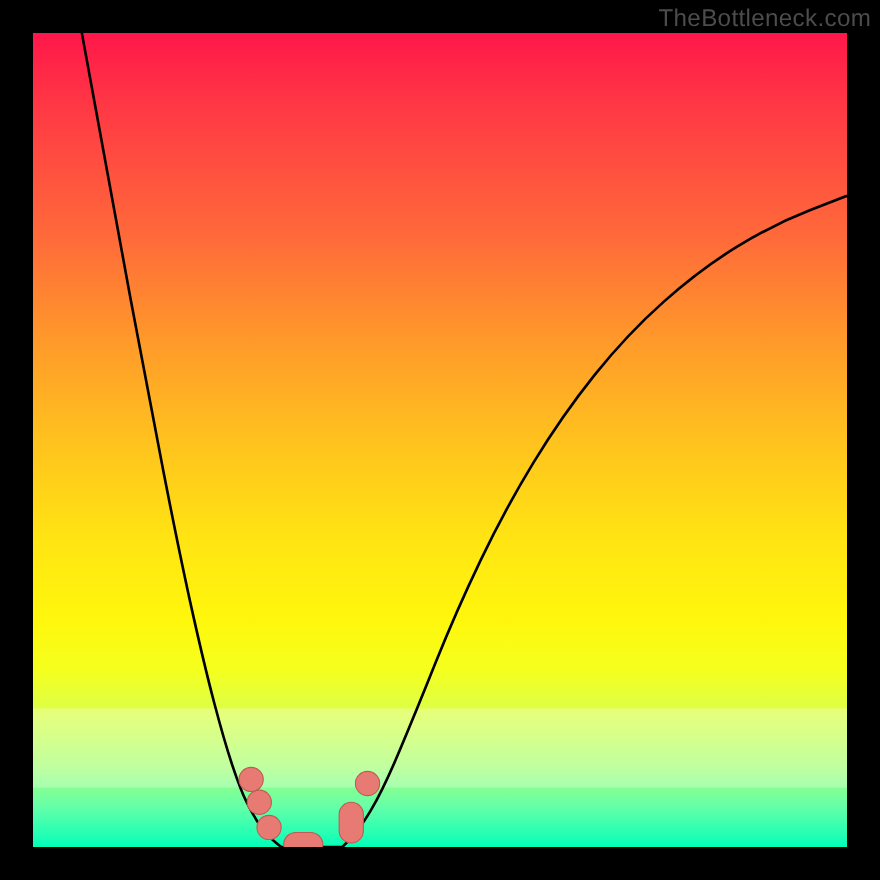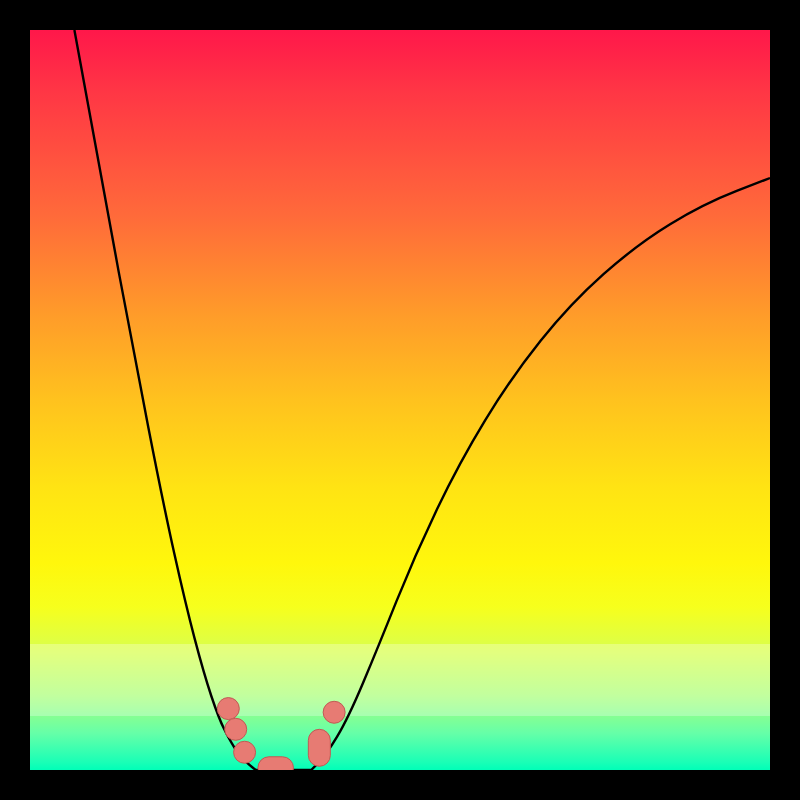--- a/index.html
+++ b/index.html
@@ -88,13 +88,14 @@
           <circle cx="198.32000000000002" cy="678.58" r="11" fill="#e77b73" stroke="#c05a54" stroke-width="1"></circle>
           <circle cx="205.72000000000003" cy="699.3" r="11" fill="#e77b73" stroke="#c05a54" stroke-width="1"></circle>
           <circle cx="214.6" cy="722.24" r="11" fill="#e77b73" stroke="#c05a54" stroke-width="1"></circle>
           <rect x="227.92000000000002" y="726.78" width="35.52" height="22" rx="11" fill="#e77b73" stroke="#c05a54" stroke-width="1"></rect>
           <rect x="278.34000000000003" y="699.3" width="22" height="37" rx="11" fill="#e77b73" stroke="#c05a54" stroke-width="1"></rect>
           <circle cx="304.14" cy="682.2800000000001" r="11" fill="#e77b73" stroke="#c05a54" stroke-width="1"></circle>
         </g>
     </svg>
   </div>
 
+  <div class="watermark">TheBottleneck.com</div>
 </div>
 
 </body></html>

